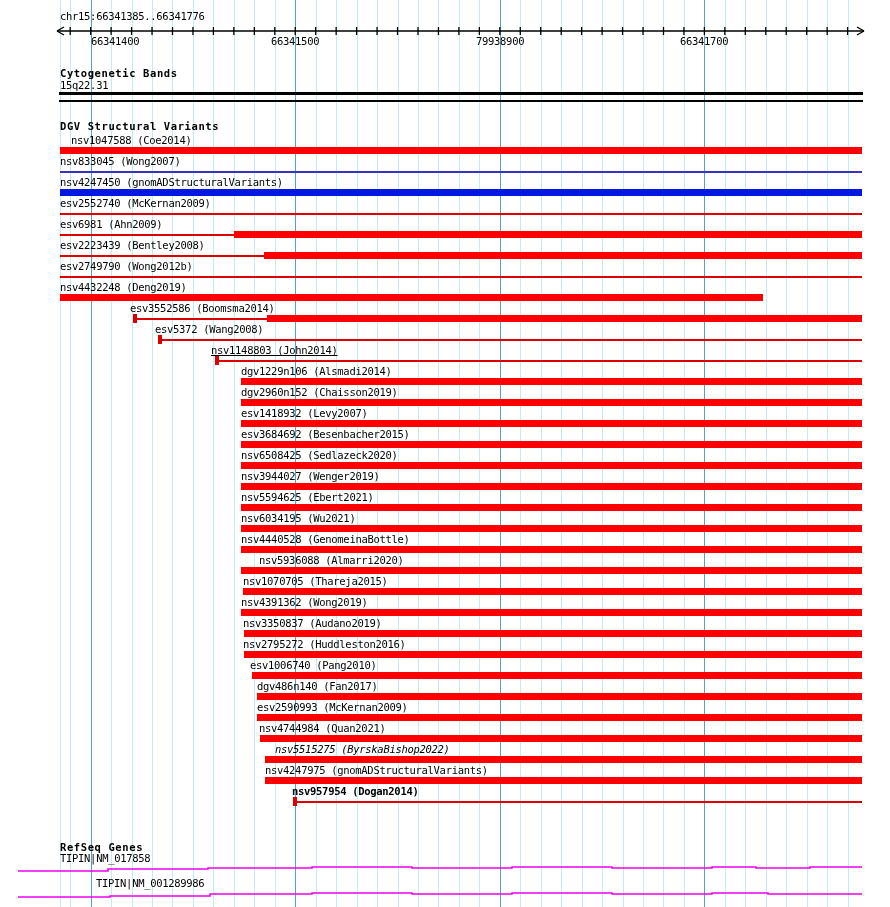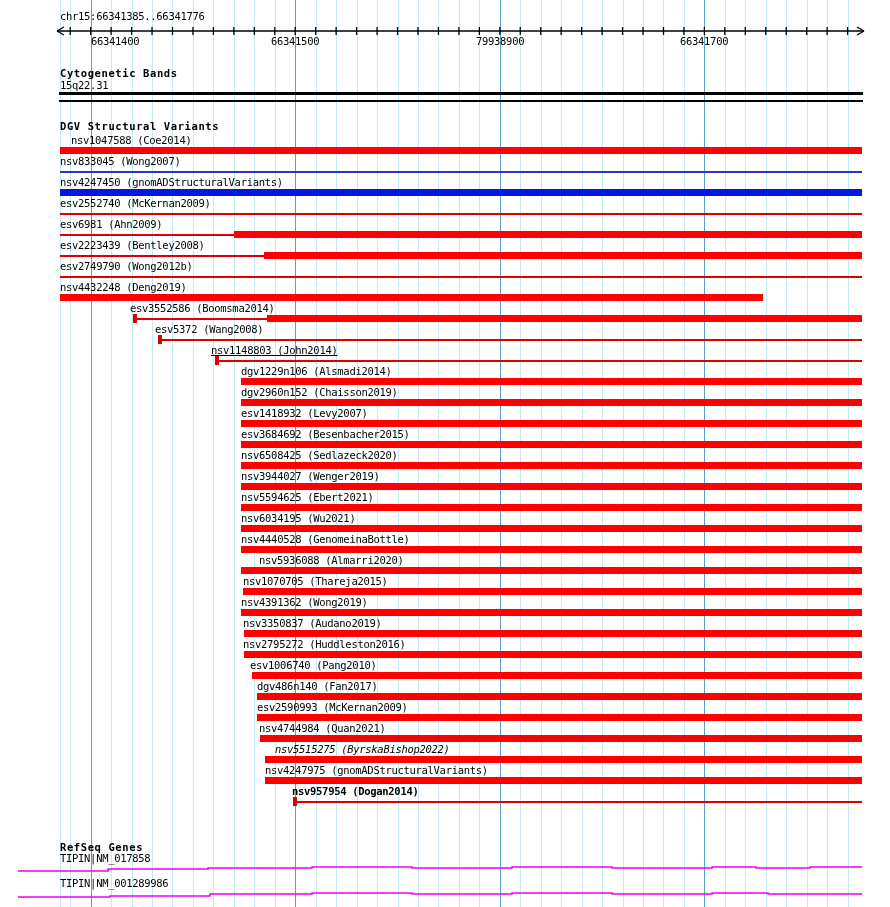--- a/index.html
+++ b/index.html
@@ -195,19 +195,19 @@
       <div class="txt rowlabel" style="left: 265px; top: 765px;">nsv4247975 (gnomADStructuralVariants)</div>
       <div class="seg" style="left: 265px; width: 597px; top: 777px; height: 7px; background: rgb(255, 0, 0);"></div>
       <div class="txt rowlabel" style="left: 292px; top: 786px; font-weight: bold;">nsv957954 (Dogan2014)</div>
       <div class="seg" style="left: 293px; width: 4px; top: 797px; height: 9px; background: rgb(221, 0, 0);"></div>
       <div class="seg" style="left: 296px; width: 566px; top: 800.5px; height: 2px; background: rgb(221, 0, 0);"></div>
     </div>
 
   <div class="txt hdr" style="left:60px;top:842px;">RefSeq Genes</div>
   <div id="refseq-labels">
       <div class="txt rowlabel" style="left: 60px; top: 853px; text-align: right;">TIPIN|NM_017858</div>
-      <div class="txt rowlabel" style="left: 60px; top: 878px;">TIPIN|NM_001289986</div>
+      <div class="txt rowlabel" style="left: 60px; top: 878px; padding-left: 36px;">TIPIN|NM_001289986</div>
     </div>
   <svg id="gene-svg" width="890" height="907">
       <polyline points="18,871 108,871 108,869 208,869 208,868 312,868 312,867 412,867 412,868 512,868 512,867 612,867 612,868 712,868 712,867 756,867 756,868 810,868 810,867 862,867" fill="none" stroke="#ee00ee" stroke-width="1.5"></polyline>
       <polyline points="18,897 110,897 110,896 210,896 210,894 312,894 312,893 412,893 412,894 512,894 512,893 612,893 612,894 712,894 712,893 768,893 768,894 862,894" fill="none" stroke="#ee00ee" stroke-width="1.5"></polyline>
     </svg>
 </div>
 
 </body></html>

